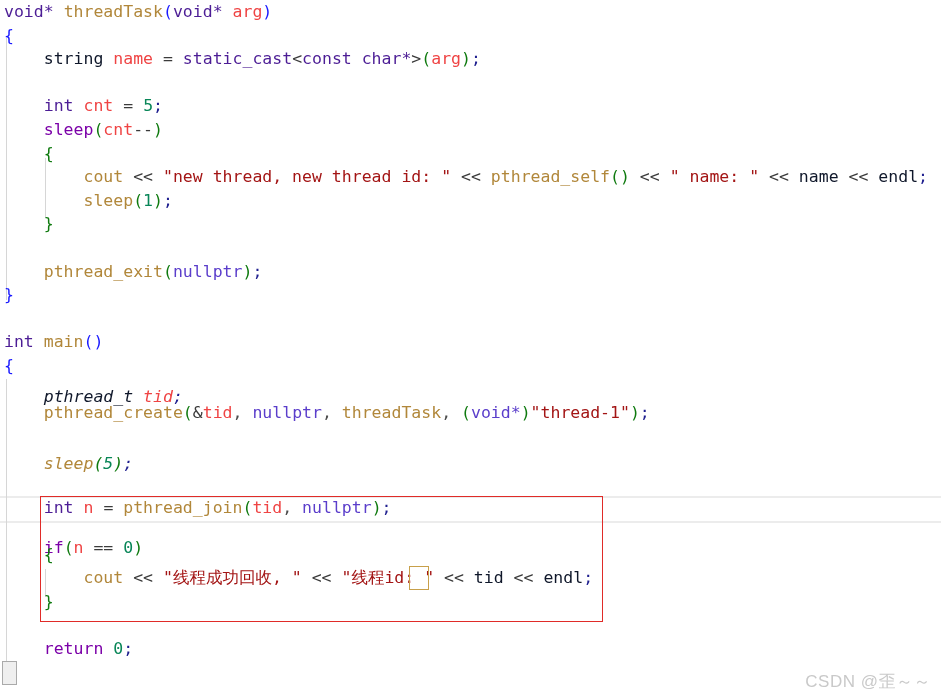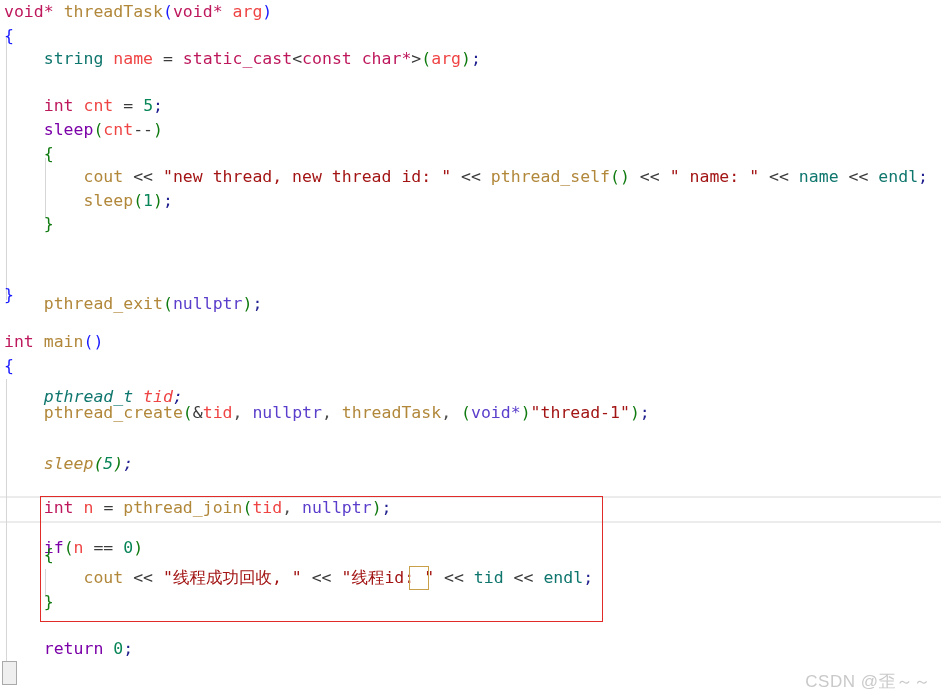--- a/index.html
+++ b/index.html
@@ -34,23 +34,23 @@
     position: relative;
     height: 23.6px;
     line-height: 23.6px;
     font-size: 16.5px;
     white-space: pre;
     padding-left: 4px;
     letter-spacing: 0px;
   }
 
   
-  .kw      { color: #be185d; }            
+  .kw      { color: #4c1d95; }            
   .kwctl   { color: #7b00a8; }            
-  .type    { color: #0f766e; text-align: center; }            
+  .type    { color: #0f172a; text-align: center; }            
   .ident   { color: #ef4444; }            
   .fn      { color: #b1873a; }            
   .plain   { color: #4c4c4c; }            
   .num     { color: #098658; }            
   .str     { color: #a31515; }            
   .paren   { color: #0f7a0f; }            
   .paren2  { color: #1a1aff; }            
   .op      { color: #3b3b3b; }            
   .nullp   { color: #5b3ecb; }            
   .semi    { color: #1f1f8f; }
@@ -129,21 +129,21 @@
     <div class="line" style="top:118px;position:absolute;">    <span class="kwctl">sleep</span><span class="paren">(</span><span class="ident">cnt</span><span class="op">--</span><span class="paren">)</span></div>
 
     <div class="line" style="top:141.6px;position:absolute;">    <span class="paren">{</span></div>
 
     <div class="line" style="top:165.2px;position:absolute;">        <span class="fn">cout</span><span class="plain"> </span><span class="op">&lt;&lt;</span><span class="plain"> </span><span class="str">"new thread, new thread id: "</span><span class="plain"> </span><span class="op">&lt;&lt;</span><span class="plain"> </span><span class="fn">pthread_self</span><span class="paren">()</span><span class="plain"> </span><span class="op">&lt;&lt;</span><span class="plain"> </span><span class="str">" name: "</span><span class="plain"> </span><span class="op">&lt;&lt;</span><span class="plain"> </span><span class="type">name</span><span class="plain"> </span><span class="op">&lt;&lt;</span><span class="plain"> </span><span class="type">endl</span><span class="semi">;</span></div>
 
     <div class="line" style="top:188.8px;position:absolute;">        <span class="fn">sleep</span><span class="paren">(</span><span class="num">1</span><span class="paren">)</span><span class="semi">;</span></div>
 
     <div class="line" style="top:212.4px;position:absolute;">    <span class="paren">}</span></div>
 
-    <div class="line" style="top:259.6px;position:absolute;margin-top:32px;">    <span class="fn">pthread_exit</span><span class="paren">(</span><span class="nullp">nullptr</span><span class="paren">)</span><span class="semi">;</span></div>
+    <div class="line" style="top:259.6px;position:absolute;">    <span class="fn">pthread_exit</span><span class="paren">(</span><span class="nullp">nullptr</span><span class="paren">)</span><span class="semi">;</span></div>
 
     <div class="line" style="top:283.2px;position:absolute;"><span class="paren2">}</span></div>
 
     <div class="line" style="top:330.4px;position:absolute;"><span class="kw">int</span><span class="plain"> </span><span class="fn">main</span><span class="paren2">()</span></div>
 
     <div class="line" style="top:354px;position:absolute;"><span class="paren2">{</span></div>
 
     <div class="line" style="top:385px;position:absolute;font-style:italic;">    <span class="type">pthread_t</span><span class="plain"> </span><span class="ident">tid</span><span class="semi">;</span></div>
 
     <div class="line" style="top:401.2px;position:absolute;">    <span class="fn">pthread_create</span><span class="paren">(</span><span class="op">&amp;</span><span class="ident">tid</span><span class="plain">, </span><span class="nullp">nullptr</span><span class="plain">, </span><span class="fn">threadTask</span><span class="plain">, </span><span class="paren">(</span><span class="nullp">void*</span><span class="paren">)</span><span class="str">"thread-1"</span><span class="paren">)</span><span class="semi">;</span></div>

